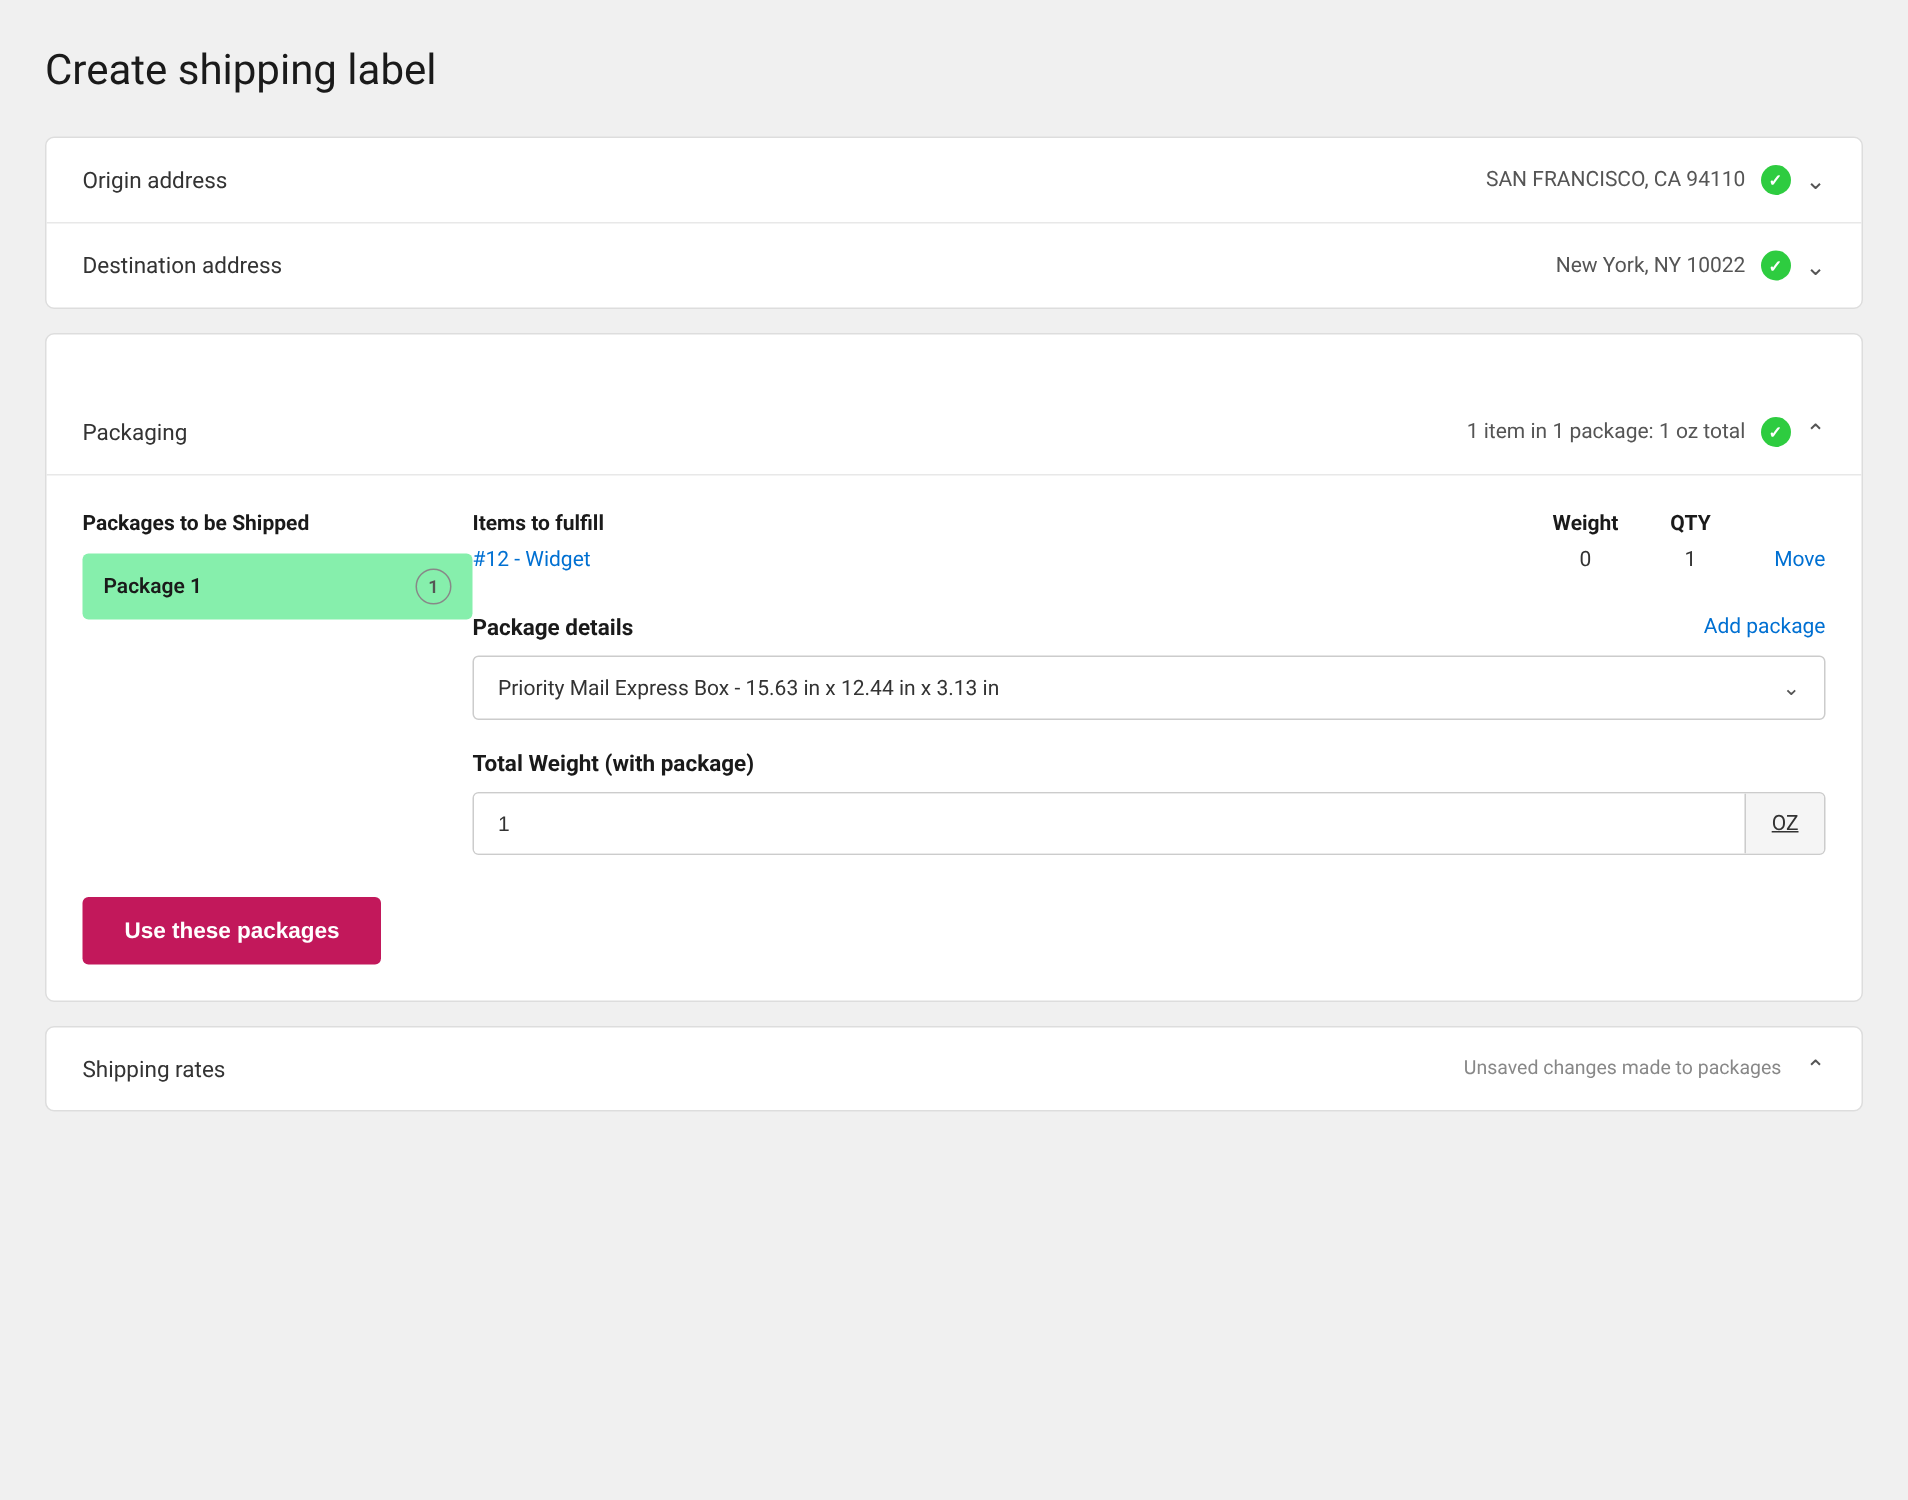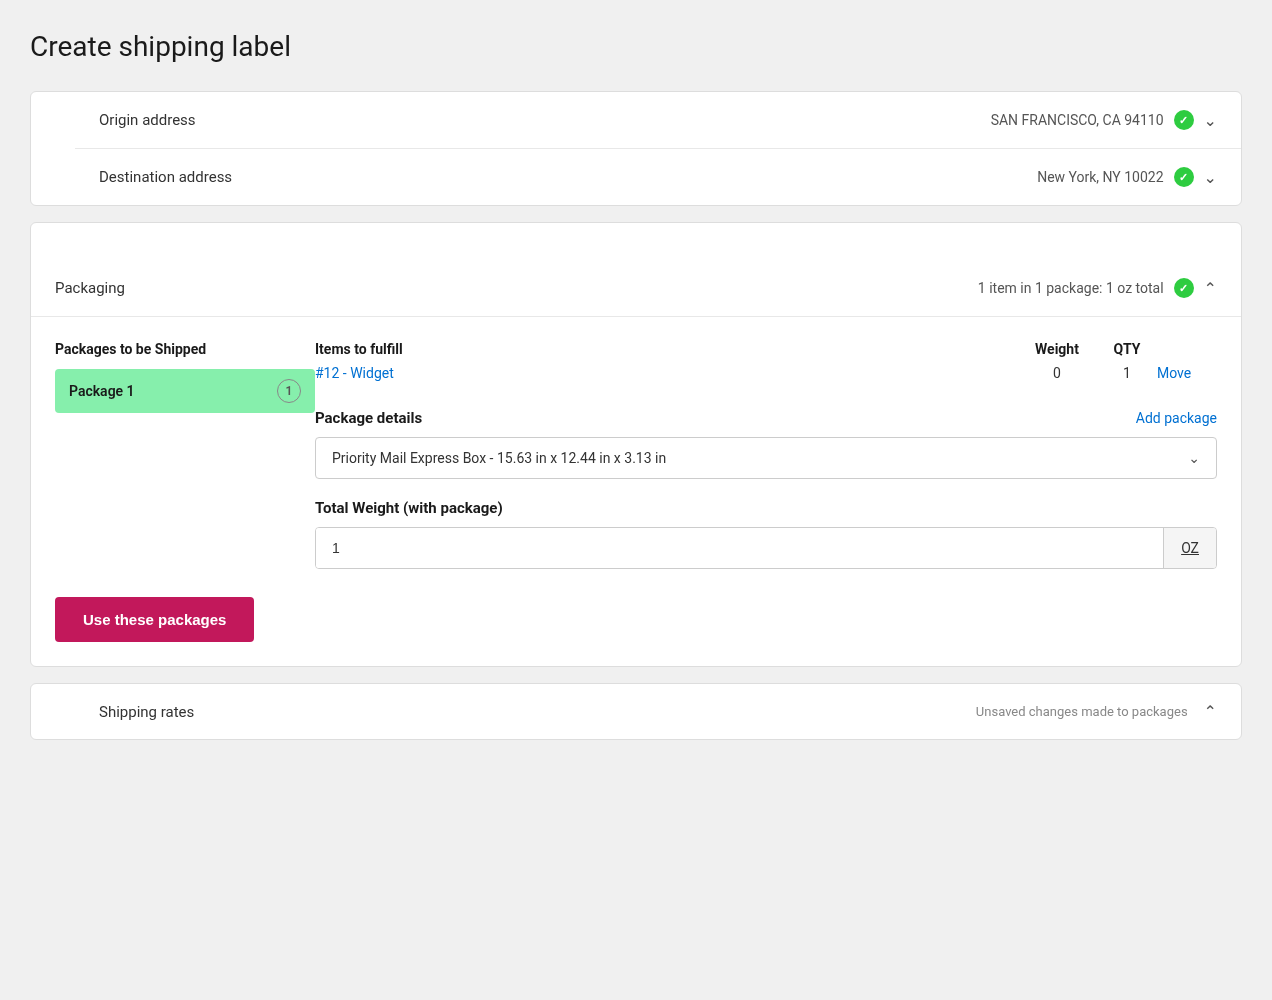--- a/index.html
+++ b/index.html
@@ -13,21 +13,20 @@
       font-size: 28px;
       font-weight: 400;
       color: #1a1a1a;
       margin-bottom: 28px;
     }
     .card {
       background: #fff;
       border: 1px solid #ddd;
       border-radius: 6px;
       margin-bottom: 16px;
-      padding-left: 44px;
     }
     .card-row {
       display: flex;
       align-items: center;
       justify-content: space-between;
       padding: 18px 24px;
       border-bottom: 1px solid #e8e8e8;
     }
     .card-row:last-child {
       border-bottom: none;
@@ -177,21 +176,21 @@
       color: #333;
     }
     .item-qty {
       width: 60px;
       text-align: center;
       font-size: 14px;
       color: #333;
     }
     .item-move {
       width: 60px;
-      text-align: left;
+      text-align: right;
       color: #0070d2;
       font-size: 14px;
       cursor: pointer;
     }
 
     
     .package-details-section {
       margin-top: 28px;
     }
     .package-details-header {

